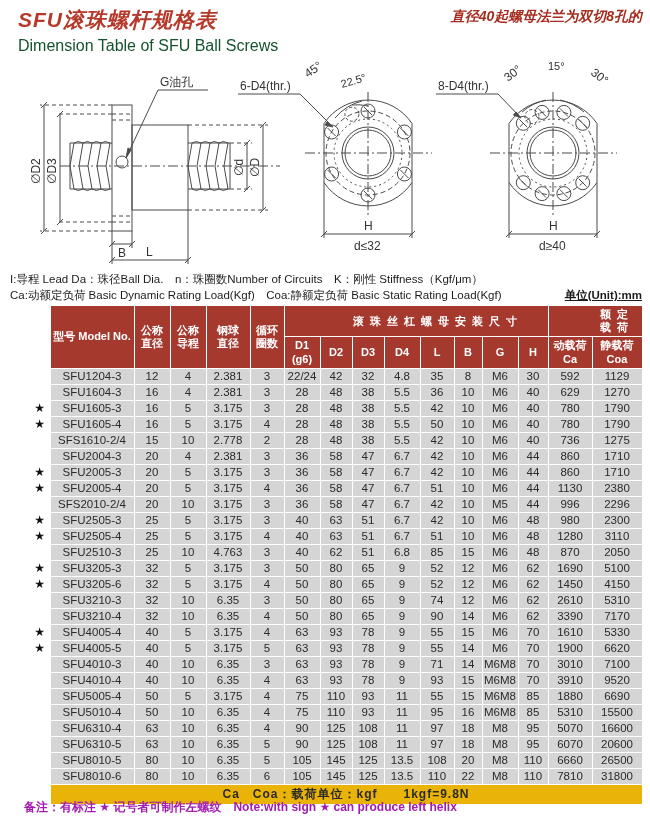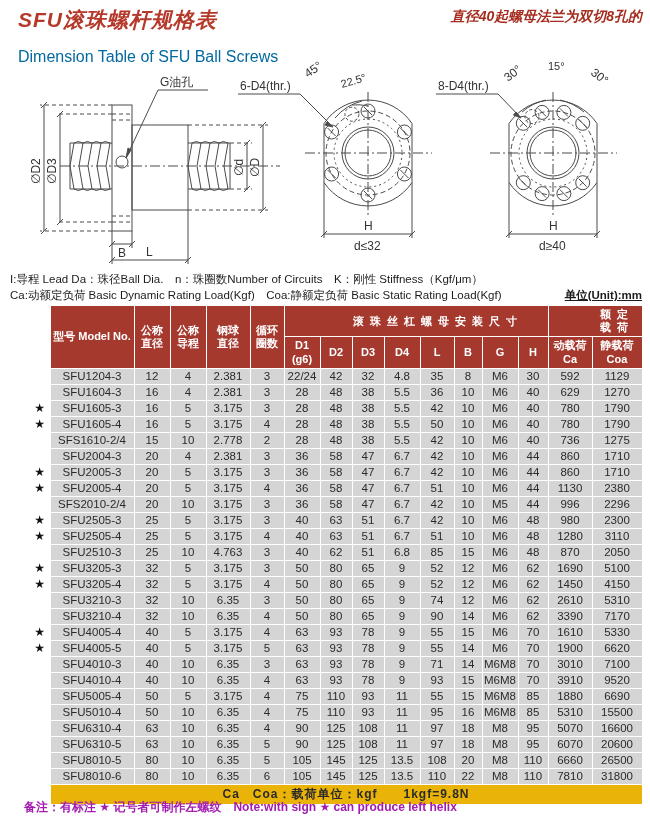--- a/index.html
+++ b/index.html
@@ -5,21 +5,21 @@
   * { margin:0; padding:0; box-sizing:border-box; }
   html,body { width:650px; }
   body {
     width:650px; height:816px; position:relative; background:#fff;
     font-family:"Liberation Sans","DejaVu Sans",sans-serif; color:#222;
     overflow:hidden;
   }
   
   .titleblock { position:absolute; top:6px; left:18px; }
   .title-cn { color:#b5392a; font-size:21px; font-weight:bold; letter-spacing:1px;font-style:italic; }
-  .title-en { color:#0369a1; font-size:16px; margin-top:14px; }
+  .title-en { color:#14532d; font-size:16px; margin-top:3px; }
   .right-note { position:absolute; top:8px; right:8px; color:#a52c1e; font-size:14px; font-weight:bold;font-style:italic; }
   
   .drawing { position:absolute; top:56px; left:0; width:650px; height:214px; }
   svg text { font-family:"Liberation Sans","DejaVu Sans",sans-serif; fill:#333; }
   
   .legend { position:absolute; top:271px; left:10px; width:632px; font-size:11.5px; color:#1c1c1c; line-height:16px; }
   .legend .unit { position:absolute; right:0; top:16px; font-weight:bold;text-decoration:underline; }
   
   table.spec { position:absolute; top:305px; left:30px; border-collapse:collapse; table-layout:fixed; }
   .spec th, .spec td { border:1px solid #fff; text-align:center; vertical-align:middle; }
@@ -511,21 +511,21 @@
         <td>9</td>
         <td>52</td>
         <td>12</td>
         <td>M6</td>
         <td>62</td>
         <td>1690</td>
         <td>5100</td>
       </tr>
       <tr>
         <td class="star-cell">★</td>
-        <td class="model">SFU3205-4</td>
+        <td class="model">SFU3205-6</td>
         <td>32</td>
         <td>5</td>
         <td>3.175</td>
         <td>4</td>
         <td>50</td>
         <td>80</td>
         <td>65</td>
         <td>9</td>
         <td>52</td>
         <td>12</td>

